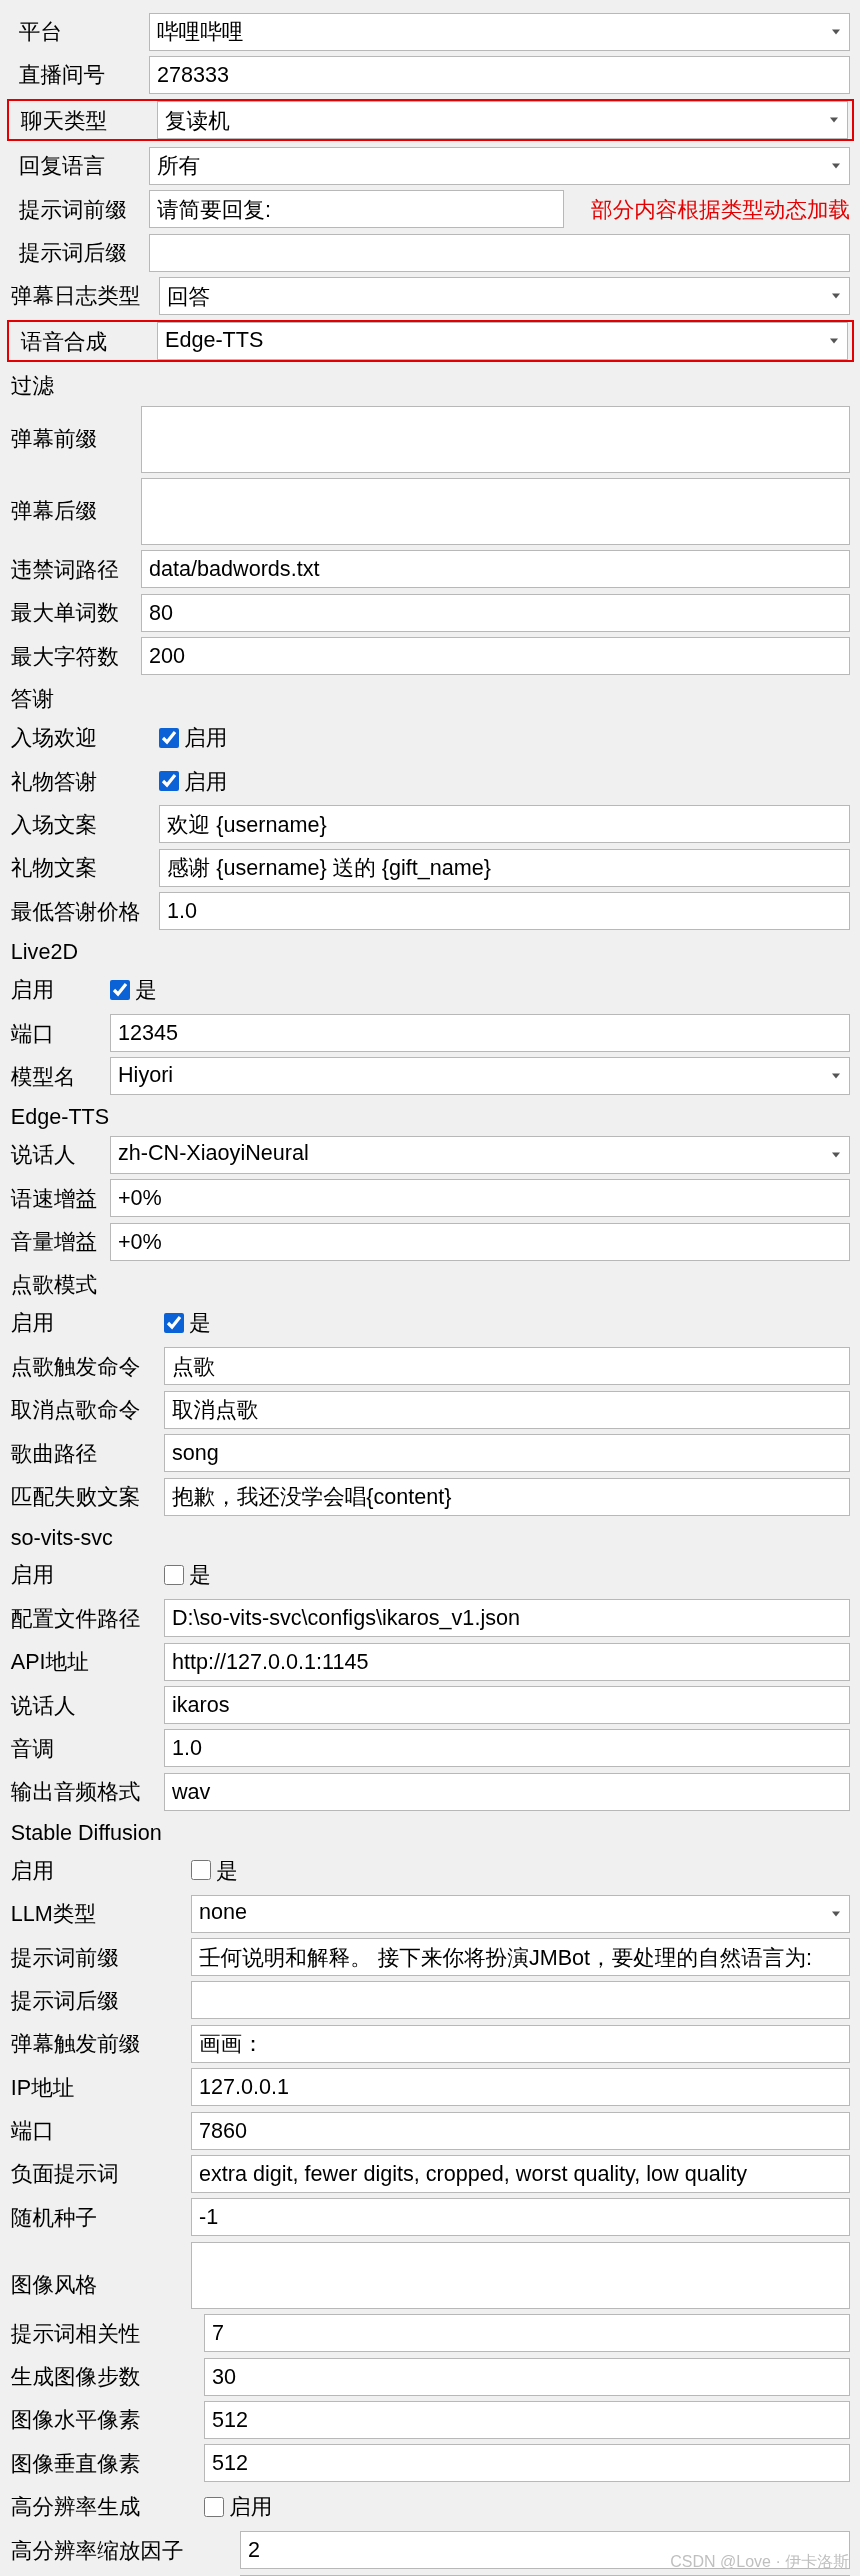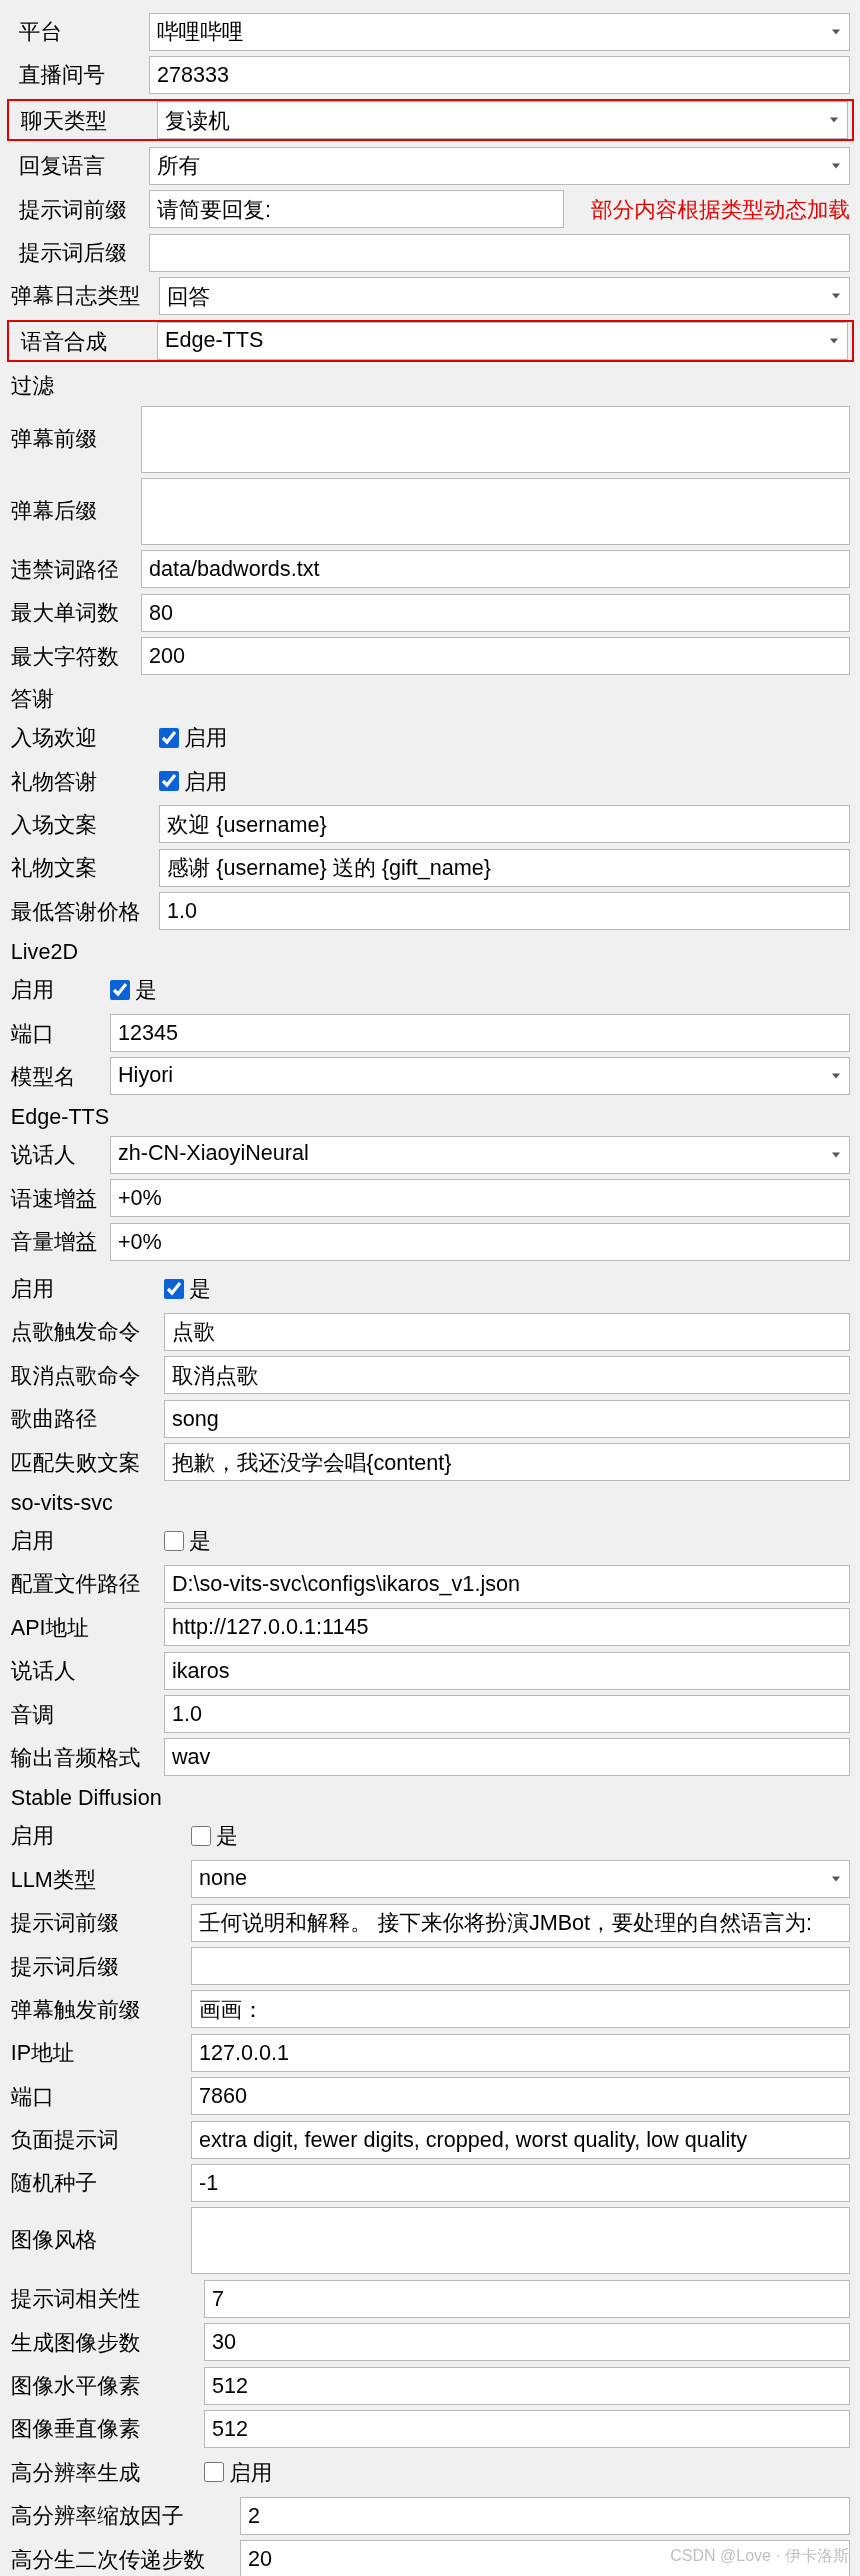--- a/index.html
+++ b/index.html
@@ -74,21 +74,21 @@
 .section-title { margin: 7.2px 0 3.6px 0; }
 .redtext { color: #e40000; margin-left: 27px; white-space: nowrap; }
 .row.redrow { border: 2.7px solid #e40000; padding: 0 3.6px; margin-left: -3.6px; margin-right: -3.6px; gap: 6px; }
 input[type=checkbox] {
   width: 20px; height: 20px; accent-color: #0a62d6;
   margin-right: 5.4px;
 }
 .chklabel { font-size: 21.6px; }
 .watermark {
   position: fixed;
-  right: 10.8px; bottom: 9px;
+  right: 10.8px; bottom: 3px;
   font-size: 16px; color: #bfbfbf;
   font-family: Arial, sans-serif;
 }
 </style>
 </head>
 <body>
 
 <div class="form">
 
   <div class="row">
@@ -258,20 +258,21 @@
     </div>
     <div class="row">
       <div class="label w4">音量增益</div>
       <div class="field">
           <input type="text" value="+0%" style="">
         </div>
     </div>
   </div>
 
   <div class="section">
+    <div class="section-title">点歌模式</div>
     <div class="row">
       <div class="label w5">启用</div>
       <input type="checkbox" checked="" style="">
       <span class="chklabel">是</span>
     </div>
     <div class="row">
       <div class="label w5">点歌触发命令</div>
       <div class="field">
           <input type="text" value="点歌" style="">
         </div>
@@ -385,21 +386,21 @@
       <div class="field">
           <input type="text" value="extra digit, fewer digits, cropped, worst quality, low quality" style="">
         </div>
     </div>
     <div class="row">
       <div class="label w6">随机种子</div>
       <div class="field">
           <input type="text" value="-1" style="">
         </div>
     </div>
-    <div class="row" style="align-items:flex-start">
+    <div class="row" style="align-items:center">
       <div class="label w6" style="padding-top:18px">图像风格</div>
       <div class="field">
           <textarea value="" style=""></textarea>
         </div>
     </div>
     <div class="row">
       <div class="label w7">提示词相关性</div>
       <div class="field">
           <input type="text" value="7" style="">
         </div>

